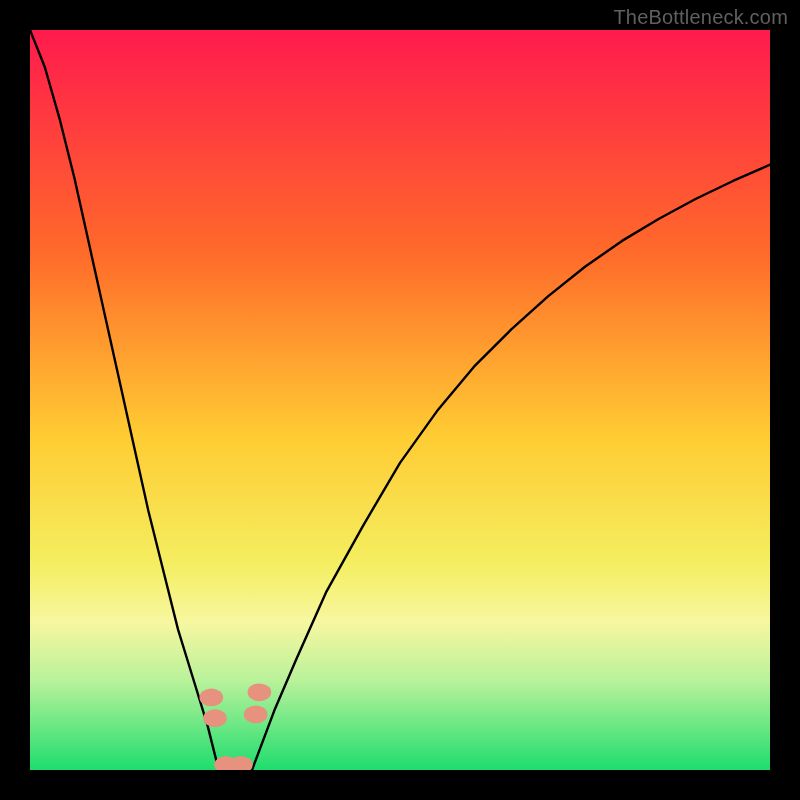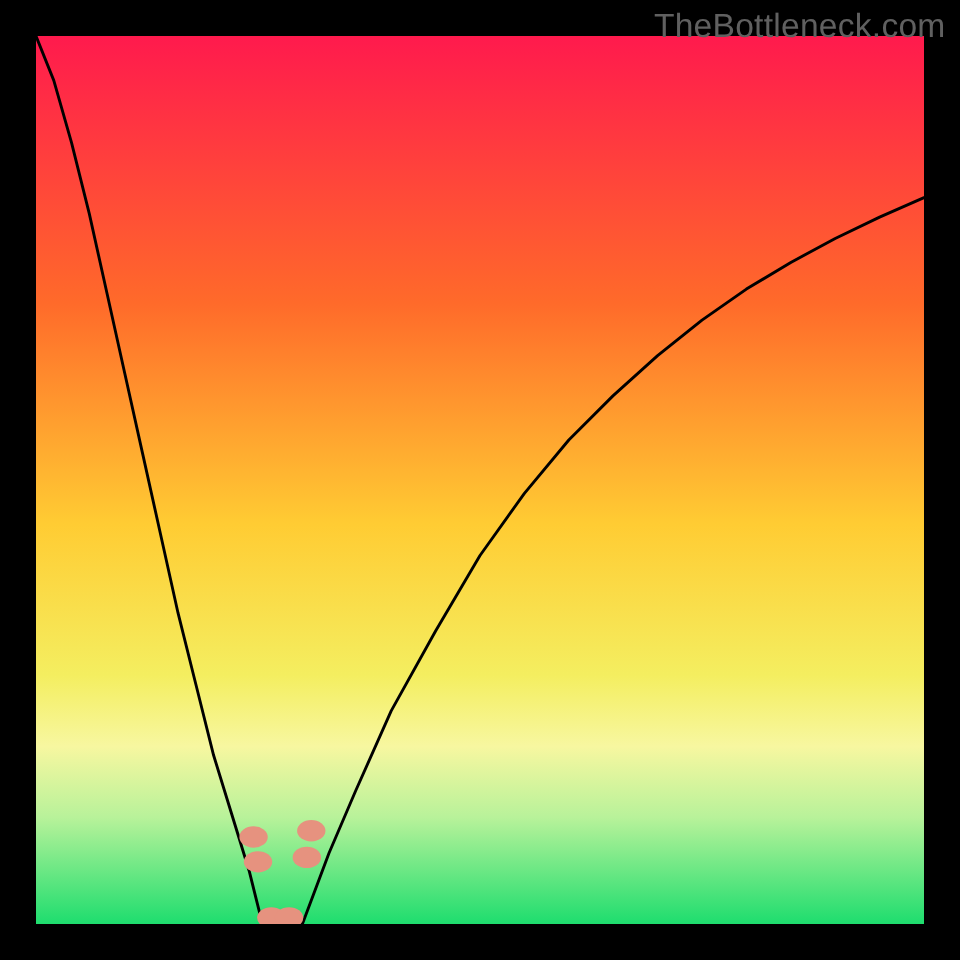--- a/index.html
+++ b/index.html
@@ -14,21 +14,21 @@
     position: relative;
     width: 800px;
     height: 800px;
     background: #000;
   }
   .watermark {
     position: absolute;
     top: 6px;
     right: 12px;
     font-family: Arial, Helvetica, sans-serif;
-    font-size: 28px;
+    font-size: 20px;
     font-weight: 500;
     color: #606060;
     letter-spacing: 0.2px;
     z-index: 50;
   }
   .plot-area {
     position: absolute;
     left: 30px;
     top: 30px;
     width: 740px;

